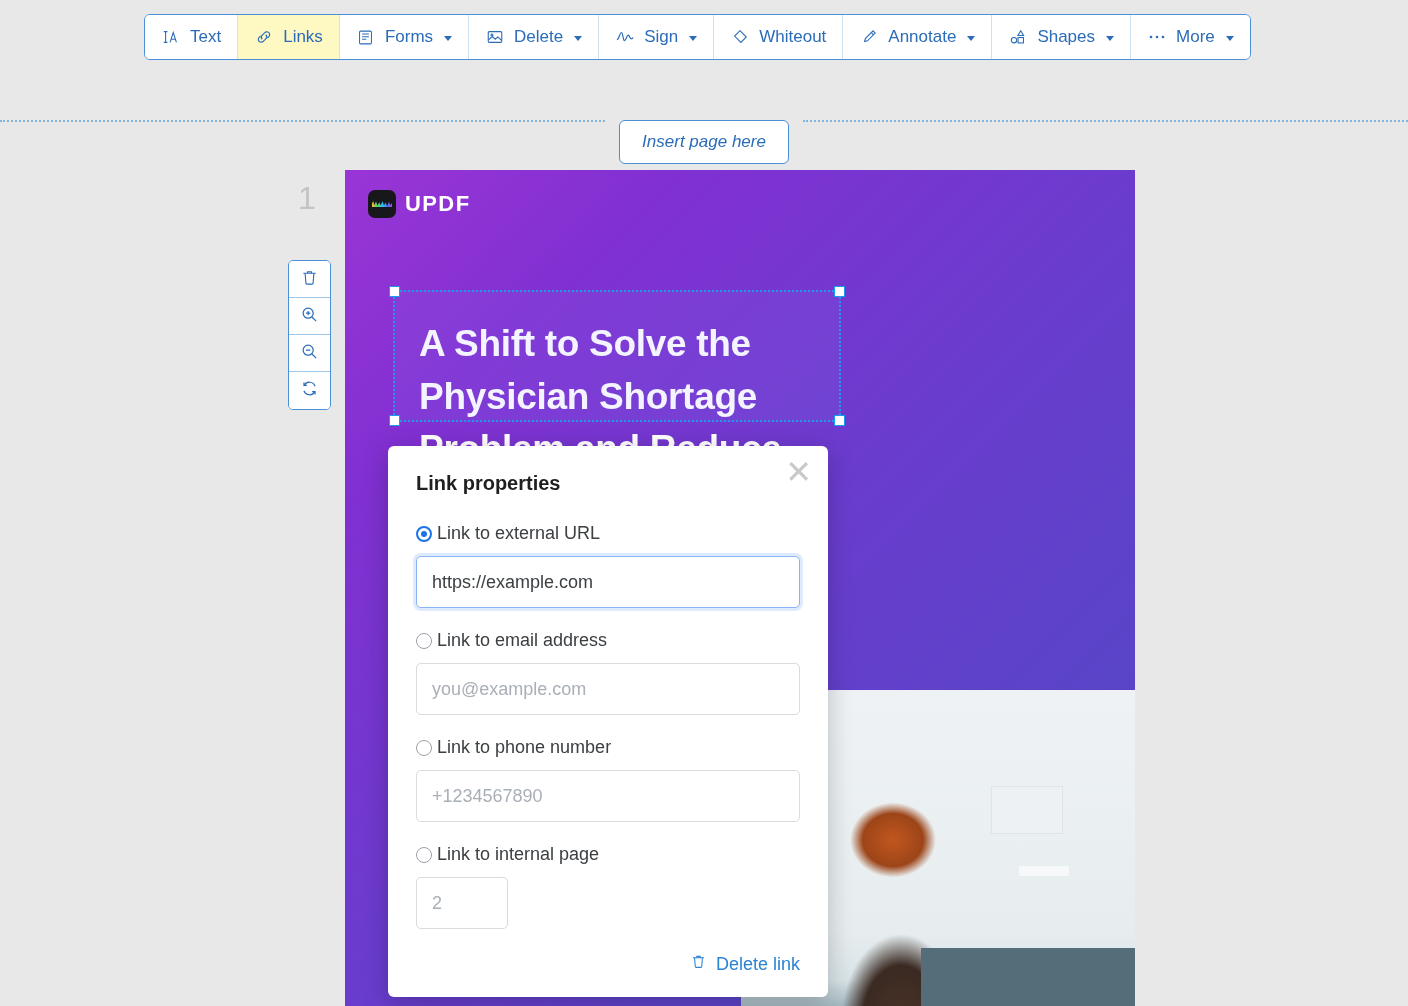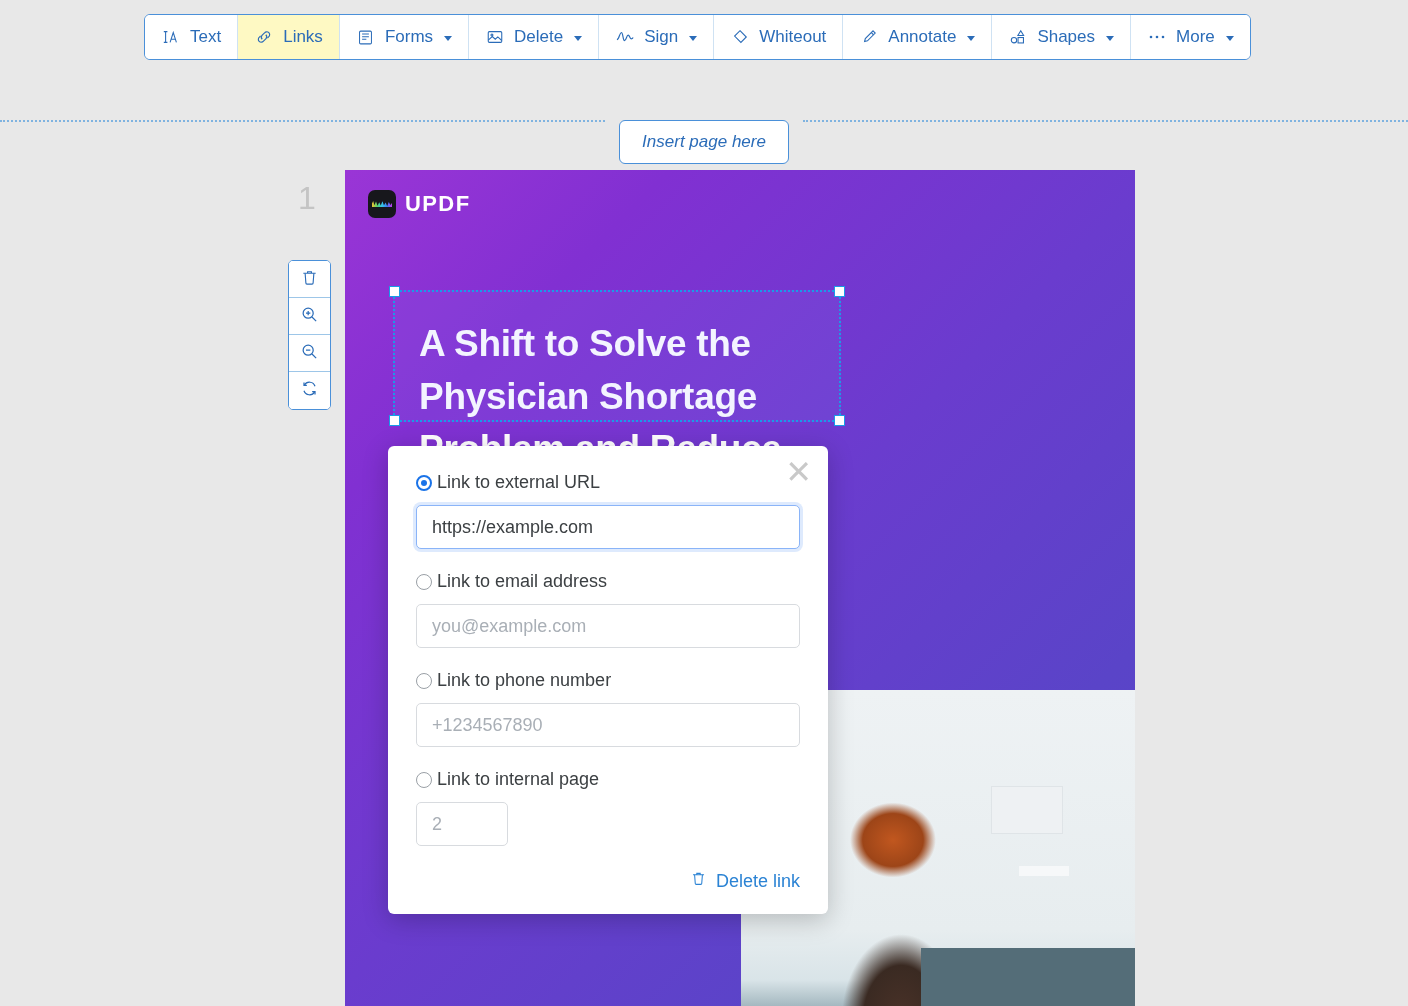--- a/index.html
+++ b/index.html
@@ -267,21 +267,21 @@
     width: 6px; height: 6px;
     border-radius: 50%;
     background: #1a73e8;
   }
   .opt-label {
     font-size: 18px;
     color: #3c4043;
   }
   .field {
     width: 100%;
-    height: 44px;
+    height: 52px;
     border: 1px solid #d8dbdf;
     border-radius: 5px;
     padding: 0 15px;
     font-size: 18px;
     color: #3c4043;
     font-family: "Liberation Sans", sans-serif;
     margin-bottom: 22px;
     background: #fff;
     outline: none;
   }
@@ -474,20 +474,21 @@
     <div id="photo-wall-b"></div>
     <div id="photo-bed"></div>
 
   </div>
 
 </div>
 
 <div id="link-dialog">
 
   <div id="dialog-close">✕</div>
+  <div id="dialog-title">Link properties</div>
 
   
   <div class="opt-row">
     <div class="radio checked"></div>
     <div class="opt-label">Link to external URL</div>
   </div>
   <input class="field focused" type="text" value="https://example.com" style="">
 
   
   <div class="opt-row">

